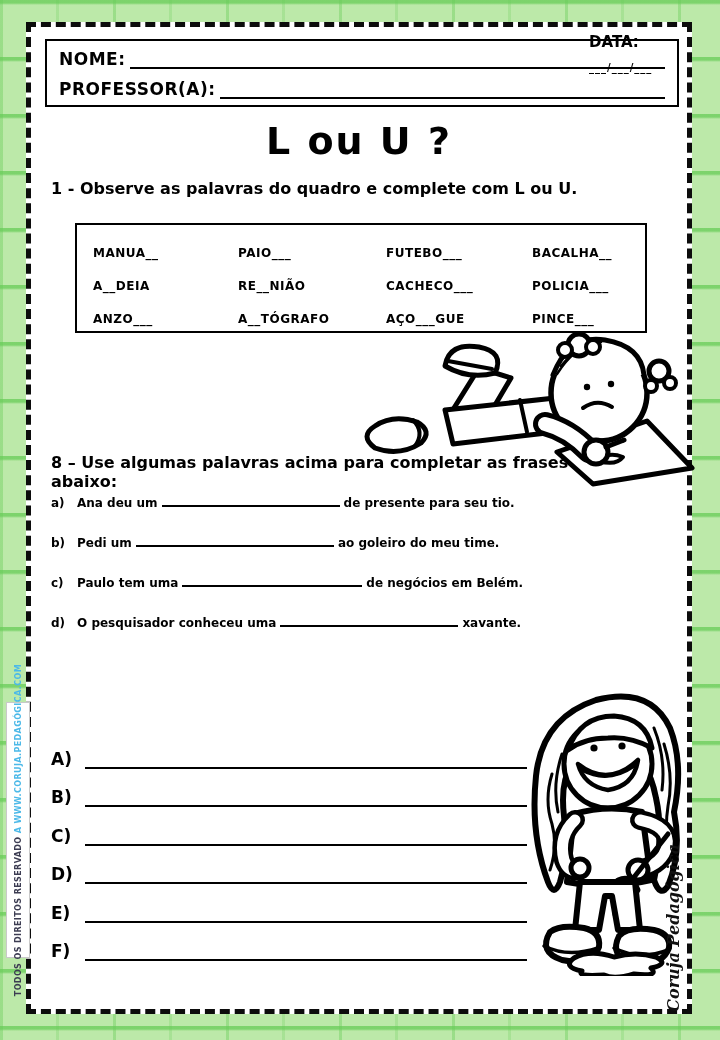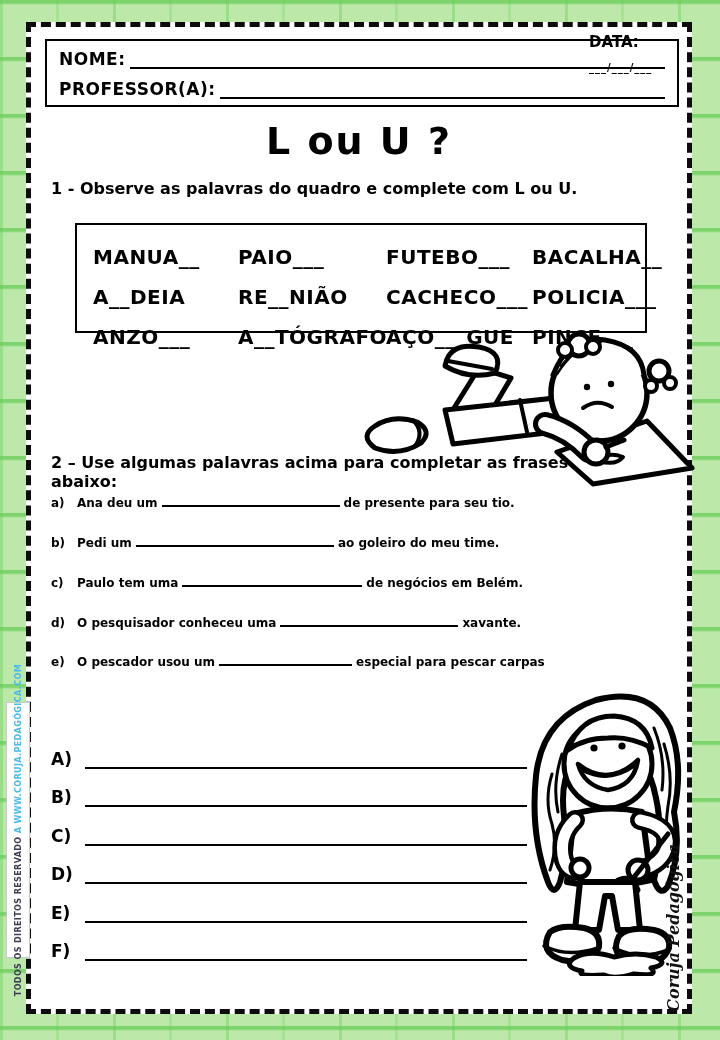--- a/index.html
+++ b/index.html
@@ -35,21 +35,21 @@
   #instr2 { top:426px; width:520px; }
   #instr3 { top:681px; }
   
   .word-table {
     position:absolute; left:44px; top:196px; width:572px; height:110px;
     border:2px solid #000; display:grid;
     grid-template-columns: 145px 148px 146px auto;
     grid-template-rows: 1fr 1fr 1fr;
     align-items:center; padding:4px 4px 4px 16px;
   }
-  .word { font-size:20px; font-weight:600; letter-spacing:.5px; white-space:nowrap;margin-top:16px; }
+  .word { font-size:12px; font-weight:600; letter-spacing:.5px; white-space:nowrap;margin-top:16px; }
   
   .sentence { position:absolute; left:20px; font-size:12px; font-weight:600; white-space:nowrap; }
   .sentence .lbl { display:inline-block; width:26px; }
   .blank { display:inline-block; border-bottom:2px solid #000; height:14px; vertical-align:baseline; margin:0 4px; }
   
   .cline { position:absolute; left:20px; display:flex; align-items:flex-end; font-size:17px; font-weight:600; }
   .cline .lbl { width:34px; }
   .cline .rule { width:442px; border-bottom:2px solid #000; height:16px; }
   
   .illus { position:absolute; }
@@ -148,36 +148,33 @@
     <circle cx="244" cy="57" r="3.2"></circle>
     <circle cx="268" cy="54" r="3.2"></circle>
     <path class="ln" stroke-width="4" d="M240,78 Q254,68 269,77"></path>
 
     <path class="ln" stroke-width="24" d="M202,94 Q226,100 246,121"></path>
     <path d="M202,94 Q226,100 246,121" fill="none" stroke="#fff" stroke-width="14" stroke-linecap="round"></path>
     <circle class="fw" stroke-width="5" cx="253" cy="122" r="12"></circle>
     <path class="ln" stroke-width="5" d="M263,117 L281,110"></path>
   </svg>
 
-  <div class="instr" id="instr2">2 – Use algumas palavras acima para completar as frases abaixo:</div>
+  <div class="instr" id="instr2">8 – Use algumas palavras acima para completar as frases abaixo:</div>
 
   <div class="sentence" style="top:466px;">
     <span class="lbl">a)</span><span>Ana deu um</span><span class="blank" style="width:178px;"></span><span>de presente para seu tio.</span>
   </div>
   <div class="sentence" style="top:506px;">
     <span class="lbl">b)</span><span>Pedi um</span><span class="blank" style="width:198px;"></span><span>ao goleiro do meu time.</span>
   </div>
   <div class="sentence" style="top:586px;">
     <span class="lbl">d)</span><span>O pesquisador conheceu uma</span><span class="blank" style="width:178px;"></span><span>xavante.</span>
   </div>
   <div class="sentence" style="top:546px;">
     <span class="lbl">c)</span><span>Paulo tem uma</span><span class="blank" style="width:180px;"></span><span>de negócios em Belém.</span>
-  </div>
-  <div class="sentence" style="top:625px;">
-    <span class="lbl">e)</span><span>O pescador usou um</span><span class="blank" style="width:133px;"></span><span>especial para pescar carpas</span>
   </div>
 
 
   <div class="cline" style="top:722px;">
     <span class="lbl">A)</span>
       <span class="rule"></span>
   </div>
   <div class="cline" style="top:760px;">
     <span class="lbl">B)</span>
       <span class="rule"></span>

